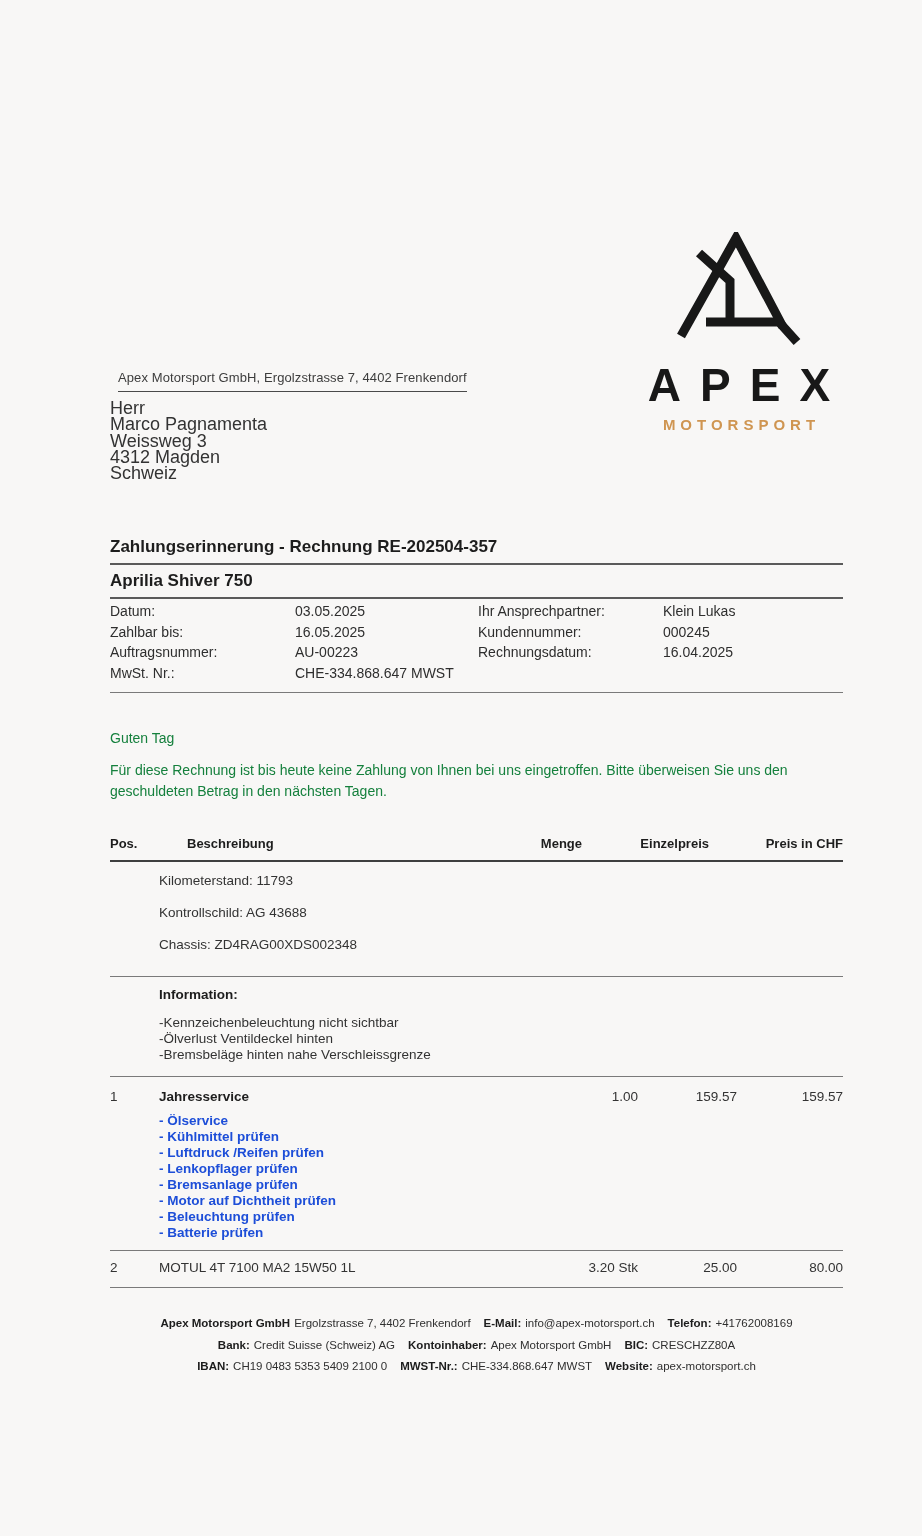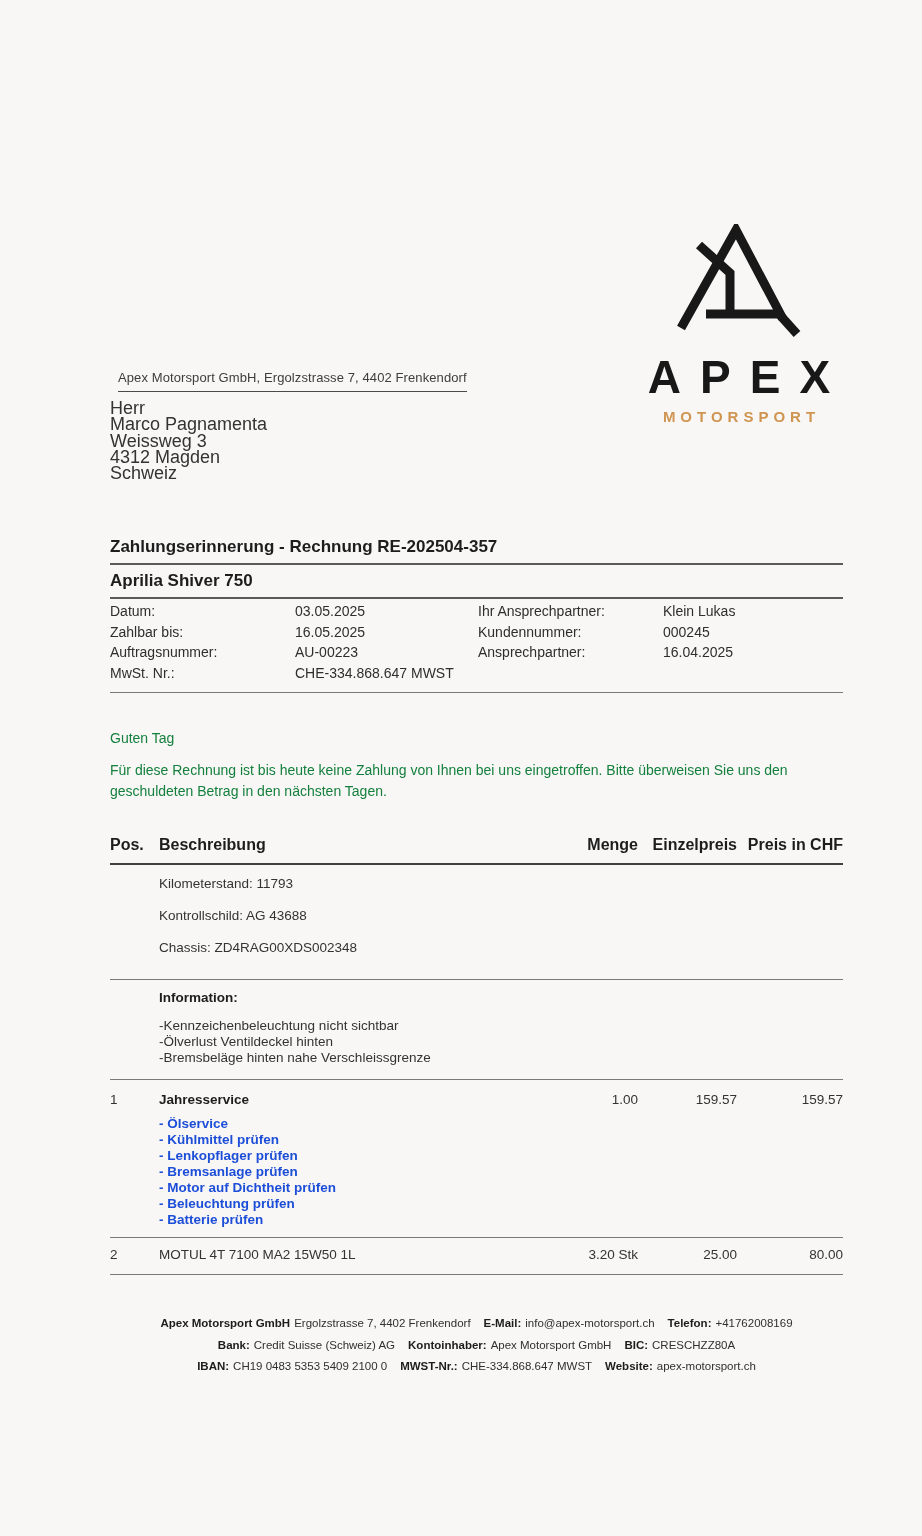--- a/index.html
+++ b/index.html
@@ -7,21 +7,21 @@
   body {
     font-family:"Liberation Sans", sans-serif;
     background:#f8f7f6;
     color:#333;
     -webkit-font-smoothing:antialiased;
   }
   .page { position:relative; width:922px; height:1536px; overflow:hidden; background:#f8f7f6; }
   .abs { position:absolute; left:110px; width:733px; }
 
   
-  .logo { position:absolute; left:633px; top:224px; width:212px; text-align:center; }
+  .logo { position:absolute; left:633px; top:232px; width:212px; text-align:center; }
   .logo-mark { display:block; margin:0 auto; }
   .brand {
     display:block; margin-top:8px;
     font-size:46px; font-weight:800; color:#181818;
     letter-spacing:19px; margin-right:-19px; line-height:1;
     white-space:nowrap;
   }
   .brand-sub {
     display:block; margin-top:9px;
     font-size:15px; font-weight:700; color:#cf9551;
@@ -52,21 +52,21 @@
           padding-bottom:9px; border-bottom:1.5px solid #7a7a7a; }
 
   
   .letter { top:730px; font-size:14px; color:#15803d; }
   .letter-body { margin-top:14px; line-height:21px; }
 
   
   .table { top:836px; font-size:13.5px; color:#333; }
   .t-row { display:grid; grid-template-columns:49px 1fr 80px 99px 106px; }
   .num { text-align:right; }
-  .t-head { font-size:16px; font-weight:800; color:#1d1d1d; padding-bottom:9px; border-bottom:2px solid #3f3f3f; }
+  .t-head { font-size:13px; font-weight:800; color:#1d1d1d; padding-bottom:9px; border-bottom:2px solid #3f3f3f;gap:28px; }
   .veh { padding:12px 0 12px 0; border-bottom:1.5px solid #7a7a7a; }
   .veh [data-name="vehicle-info-line"] { line-height:14px; margin-bottom:18px; }
   .veh [data-name="vehicle-info-line"]:last-child { margin-bottom:12px; }
   .info { padding:11px 0 13px 0; border-bottom:1.5px solid #7a7a7a; }
   .info-heading { font-weight:800; color:#1d1d1d; line-height:14px; }
   .info-list { margin-top:13px; }
   .info-list [data-name="information-item"] { line-height:16px; }
   .item-1 { padding:13px 0 9px 0; border-bottom:1.5px solid #7a7a7a; }
   .item-2 { padding:10px 0 12px 0; border-bottom:1.5px solid #7a7a7a; }
   .item-name-bold { font-weight:800; color:#1d1d1d; }
@@ -116,21 +116,21 @@
     <div data-name="meta-label">Ihr Ansprechpartner:</div>
     <div data-name="meta-value">Klein Lukas</div>
 
     <div data-name="meta-label">Zahlbar bis:</div>
     <div data-name="meta-value">16.05.2025</div>
     <div data-name="meta-label">Kundennummer:</div>
     <div data-name="meta-value">000245</div>
 
     <div data-name="meta-label">Auftragsnummer:</div>
     <div data-name="meta-value">AU-00223</div>
-    <div data-name="meta-label">Ansprechpartner:</div>
+    <div data-name="meta-label">Rechnungsdatum:</div>
     <div data-name="meta-value">16.04.2025</div>
 
     <div data-name="meta-label">MwSt. Nr.:</div>
     <div data-name="meta-value">CHE-334.868.647 MWST</div>
     <div data-name="meta-label"></div>
     <div data-name="meta-value"></div>
   </div>
 
   <div class="abs letter" data-name="letter-section">
     <div data-name="greeting">Guten Tag</div>
@@ -170,20 +170,21 @@
 
     <div class="t-row item-1" data-name="table-row">
       <div class="cell" data-name="item-pos">1</div>
       <div class="cell item-name-bold" data-name="item-name">Jahresservice</div>
       <div class="cell num" data-name="item-qty">1.00</div>
       <div class="cell num" data-name="item-unit-price">159.57</div>
       <div class="cell num" data-name="item-total">159.57</div>
       <div class="details" data-name="item-details-list">
           <div data-name="item-detail-line">- Ölservice</div>
           <div data-name="item-detail-line">- Kühlmittel prüfen</div>
+          <div data-name="item-detail-line">- Luftdruck /Reifen prüfen</div>
           <div data-name="item-detail-line">- Lenkopflager prüfen</div>
           <div data-name="item-detail-line">- Bremsanlage prüfen</div>
           <div data-name="item-detail-line">- Motor auf Dichtheit prüfen</div>
           <div data-name="item-detail-line">- Beleuchtung prüfen</div>
           <div data-name="item-detail-line">- Batterie prüfen</div>
         </div>
     </div>
 
     <div class="t-row item-2" data-name="table-row">
       <div class="cell" data-name="item-pos">2</div>

